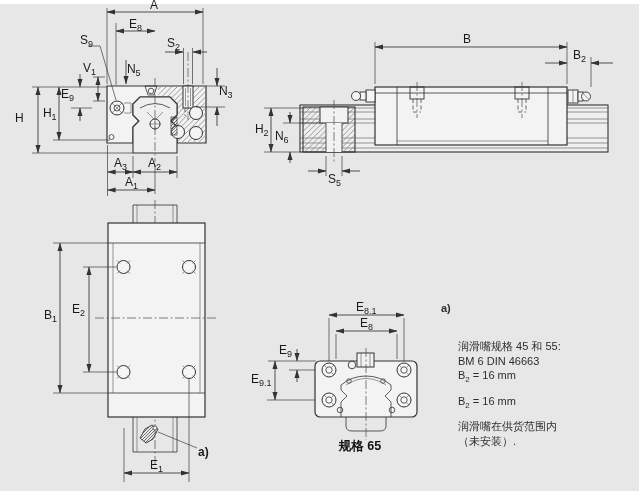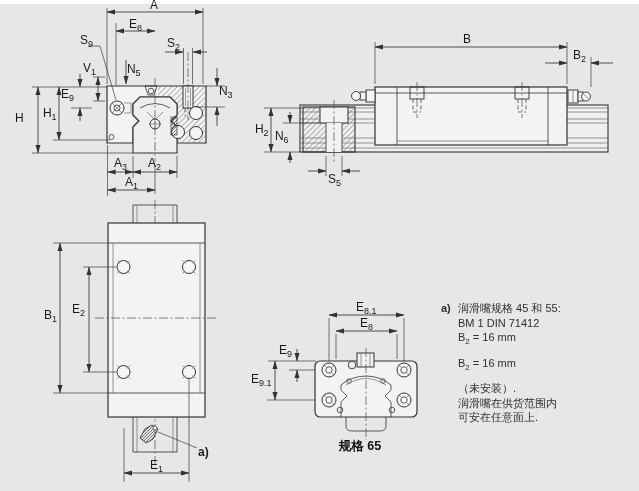--- a/index.html
+++ b/index.html
@@ -17,21 +17,21 @@
   .dash{stroke:#444;stroke-width:.8;fill:none;stroke-dasharray:4 2.5;}
   .arr2{marker-start:url(#arw);marker-end:url(#arw);}
   .arrE{marker-end:url(#arw);}
   .dim{font-family:"Liberation Sans",sans-serif;font-size:12px;fill:#1a1a1a;}
   .dimsub{font-size:9px;}
   .bold{font-weight:bold;}
   .cap{font-family:"Liberation Sans",sans-serif;font-size:12.5px;font-weight:bold;fill:#111;}
   .notes{position:absolute;left:441px;top:301px;width:196px;font-size:11px;
          line-height:14.5px;color:#2e2e2e;}
   .notes-marker{position:absolute;left:0;top:0;font-weight:bold;}
-  .notes-body{margin-left:17px;}
+  .notes-body{margin-left:17px;margin-top:38px;}
   .ngroup{margin-bottom:6px;}
   sub{font-size:8px;}
 </style>
 </head>
 <body>
 
 <div class="page">
 <div class="topbar"></div>
 
 <svg width="639" height="491" viewBox="0 0 639 491">
@@ -419,26 +419,25 @@
         </g>
   <text class="cap" x="360" y="450" text-anchor="middle">规格 65</text>
 </g>
 </svg>
 
 <div class="notes">
   <div class="notes-marker">a)</div>
   <div class="notes-body">
     <div class="ngroup">
       <div>润滑嘴规格 45 和 55:</div>
-      <div>BM 1 DIN 71412</div>
+      <div>BM 6 DIN 46663</div>
       <div><span>B</span><sub>2</sub><span> = 16 mm</span></div>
     </div>
     <div class="ngroup">
       <div><span>B</span><sub>2</sub><span> = 16 mm</span></div>
     </div>
     <div class="ngroup">
+      <div>润滑嘴在供货范围内</div>
       <div>（未安装）.</div>
-      <div>润滑嘴在供货范围内</div>
-      <div>可安在任意面上.</div>
     </div>
   </div>
 </div>
 </div>
 
 </body></html>

